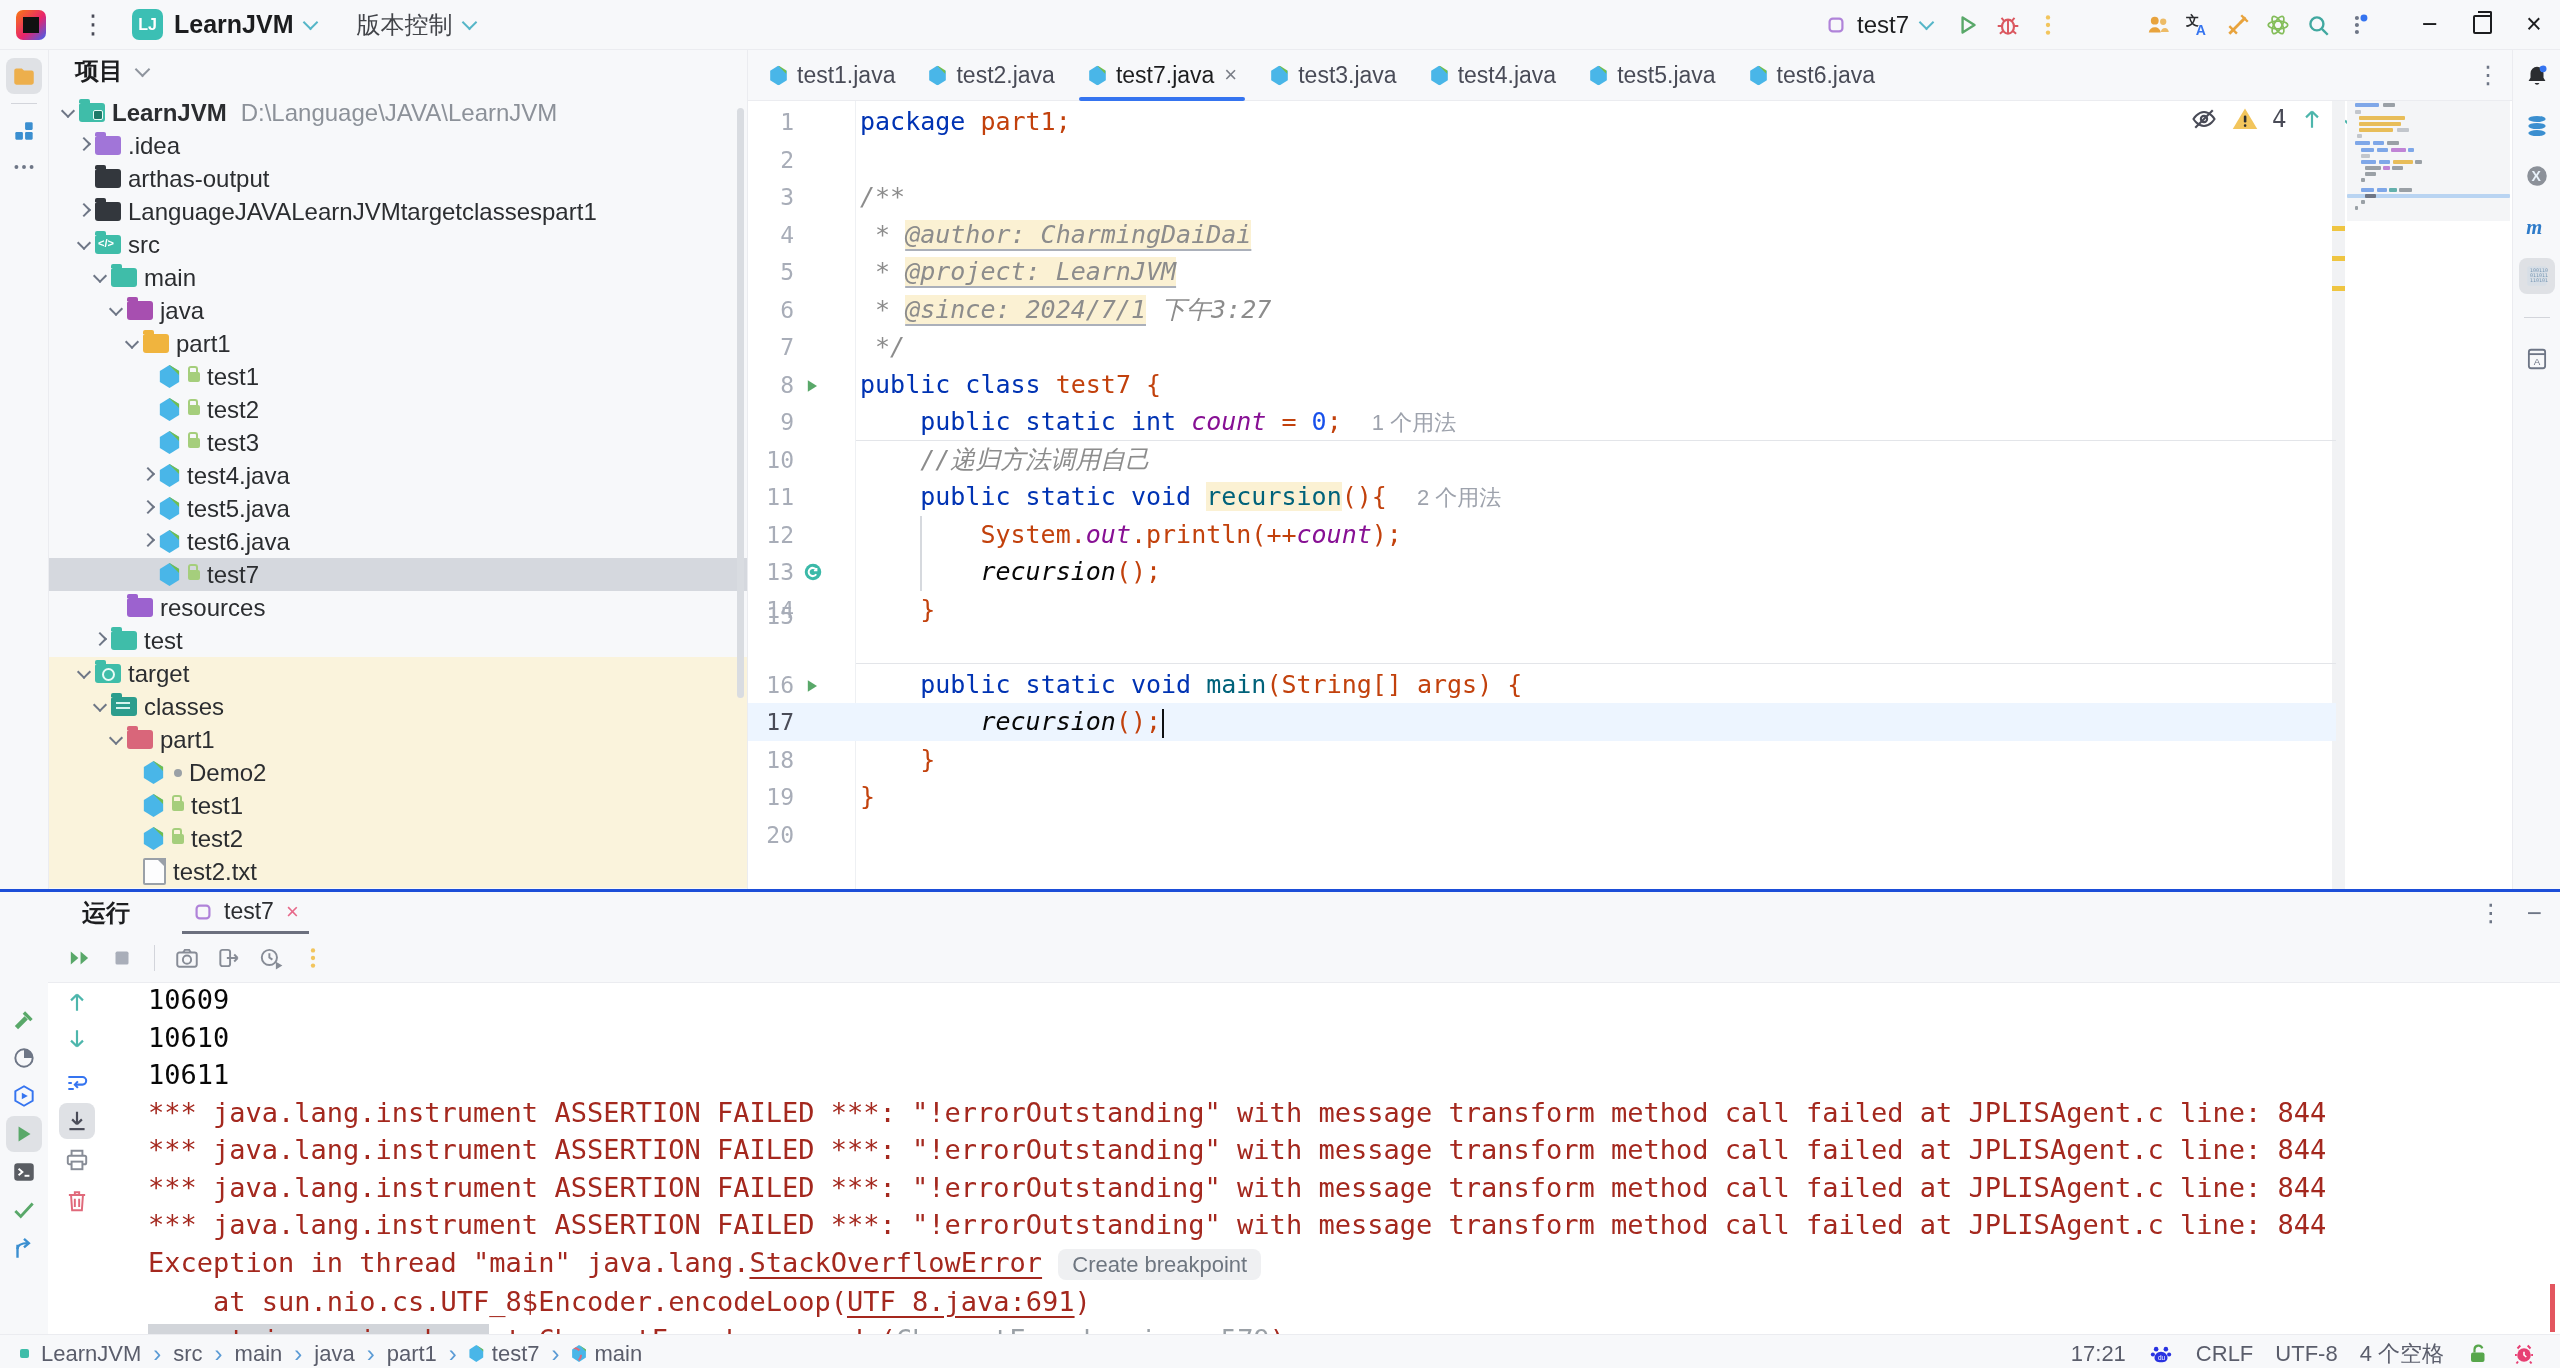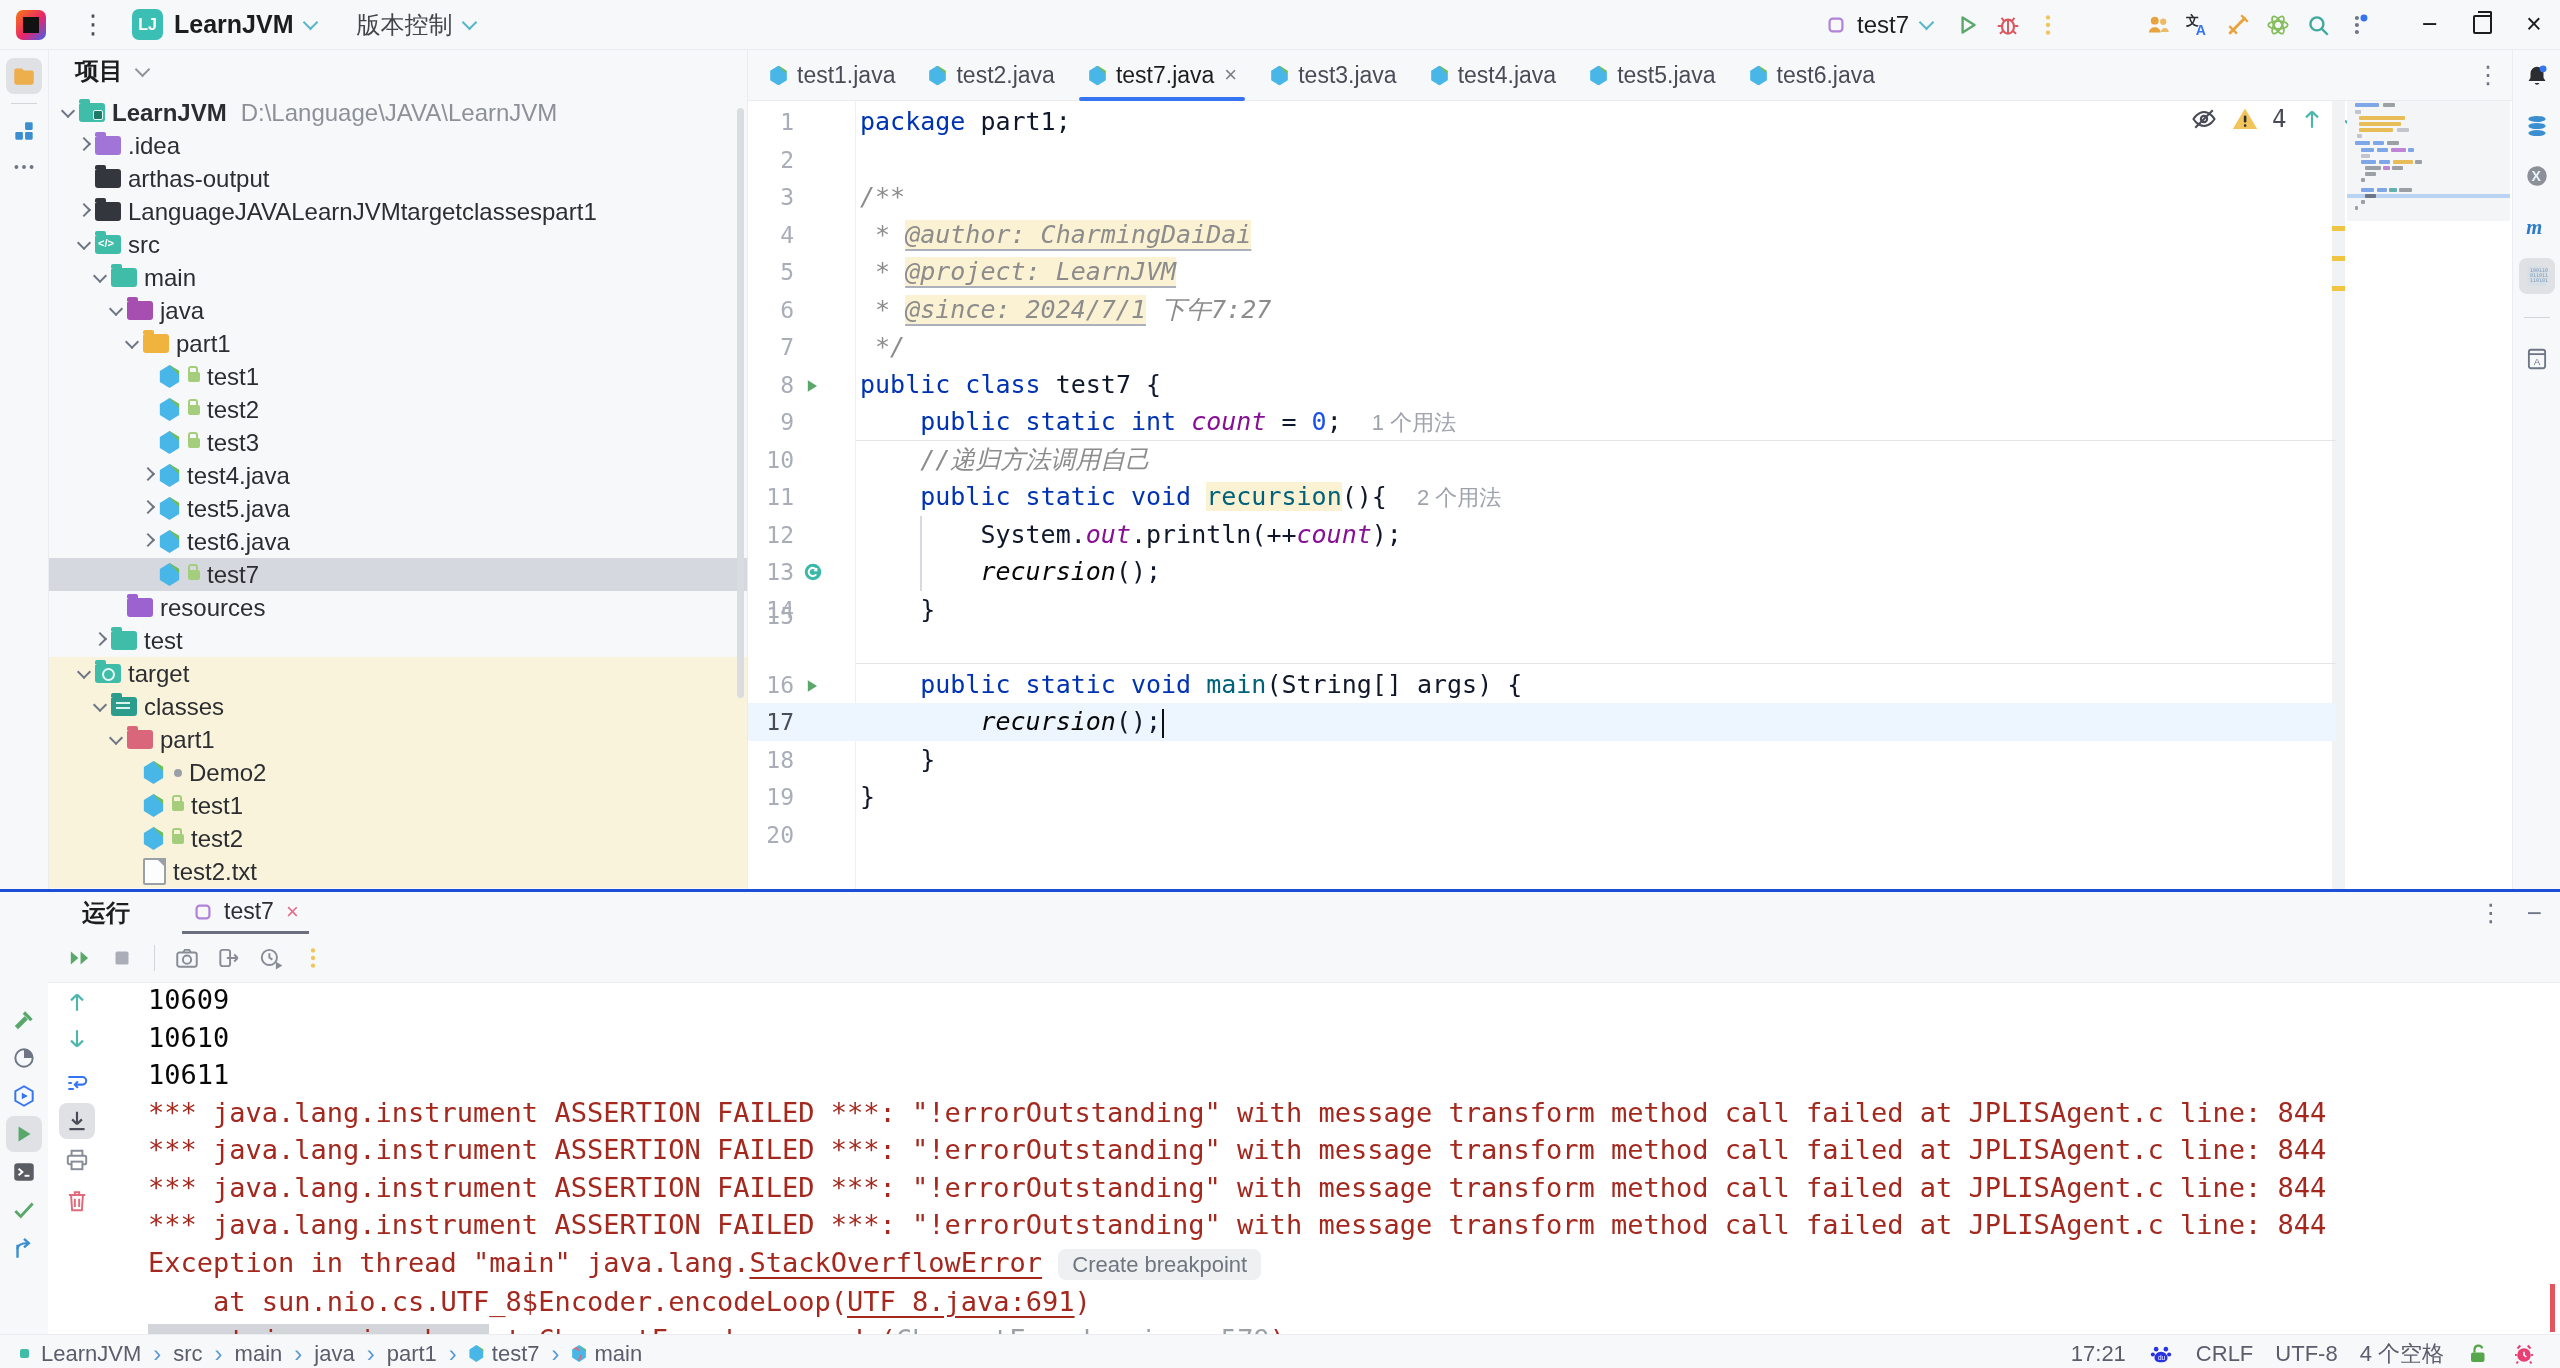--- a/index.html
+++ b/index.html
@@ -70,21 +70,21 @@
   .etab .x{margin-left:10px;color:#7A7E87;font-size:22px}
   .tabmore{margin-left:auto;margin-right:12px;color:#6E7686;font-size:24px;cursor:pointer}
   .code{position:relative;flex:1;background:#fff;font-family:"DejaVu Sans Mono",monospace;font-size:25px;overflow:hidden}
   .gsep{position:absolute;left:107px;top:0;bottom:0;width:1px;background:#EEF0F3}
   .cl{position:absolute;left:0;right:176px;height:38px}
   .cl.cur{background:#EDF5FF}
   .lnum{position:absolute;left:0;width:46px;text-align:right;color:#A8ADB8;font-size:23px;line-height:38px;font-family:"DejaVu Sans Mono",monospace}
   .cl.cur .lnum{color:#494B57}
   .gico{position:absolute;left:54px;top:7px}
   .ctext{position:absolute;left:112px;line-height:38px;white-space:pre}
-  .s-k{color:#0033B3}.s-p{color:#0f172a}.s-n{color:#1750EB}
+  .s-k{color:#0033B3}.s-p{color:#c2410c}.s-n{color:#1750EB}
   .s-f{color:#871094;font-style:italic}.s-m{color:#00627A}
   .s-c,.s-d{color:#8C8C8C;font-style:italic}
   .s-dt{color:#8C8C8C;font-style:italic;background:#FBF1D3;text-decoration:underline;text-underline-offset:6px;text-decoration-color:#ABB0BA;text-decoration-thickness:2px}
   .s-u{color:#00627A;background:#FBF1D3}
   .s-im{color:#080808;font-style:italic}
   .s-h{color:#9DA2AC;font-family:"Liberation Sans",sans-serif;font-size:22px}
   .caret{display:inline-block;border-left:2.5px solid #0F1012;height:29px;vertical-align:middle;margin-left:1px}
   .msep{position:absolute;left:108px;right:176px;height:1px;background:#E3E5E9}
   .iguide{position:absolute;width:2px}
   .inspect{position:absolute;left:1442px;top:4px;display:flex;align-items:center;gap:13px}
@@ -546,21 +546,21 @@
         <div class="cl" style="top: 114.5px;">
           <span class="lnum">4</span>
           <span class="ctext"><span class="s-d"> * </span><span class="s-dt">@author: CharmingDaiDai</span></span>
         </div>
         <div class="cl" style="top: 152px;">
           <span class="lnum">5</span>
           <span class="ctext"><span class="s-d"> * </span><span class="s-dt">@project: LearnJVM</span></span>
         </div>
         <div class="cl" style="top: 189.5px;">
           <span class="lnum">6</span>
-          <span class="ctext"><span class="s-d"> * </span><span class="s-dt">@since: 2024/7/1</span><span class="s-d"> 下午7:27</span></span>
+          <span class="ctext"><span class="s-d"> * </span><span class="s-dt">@since: 2024/7/1</span><span class="s-d"> 下午3:27</span></span>
         </div>
         <div class="cl" style="top: 227px;">
           <span class="lnum">7</span>
           <span class="ctext"><span class="s-d"> */</span></span>
         </div>
         <div class="cl" style="top: 264.5px;">
           <span class="lnum">8</span>
           <span class="gico"><svg width="20" height="20" viewBox="0 0 24 24" fill="none">
               <path d="M7 5l11 7-11 7z" fill="#59A869"></path>
             </svg></span>

